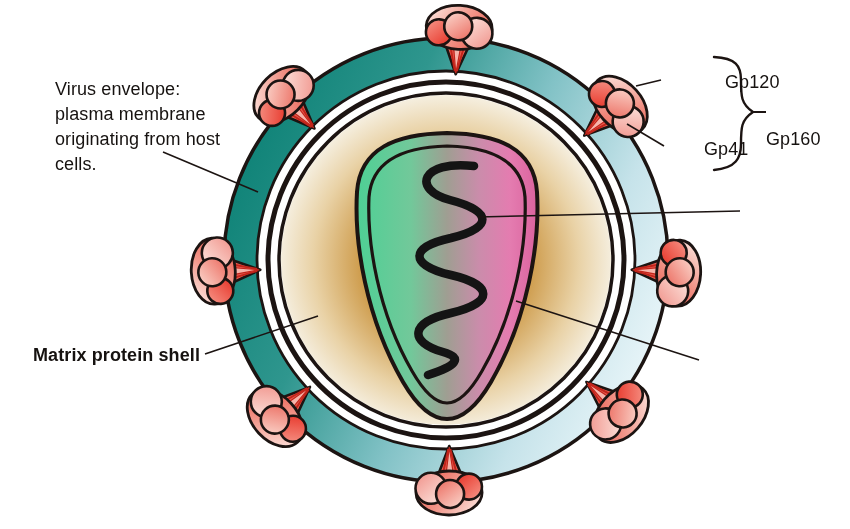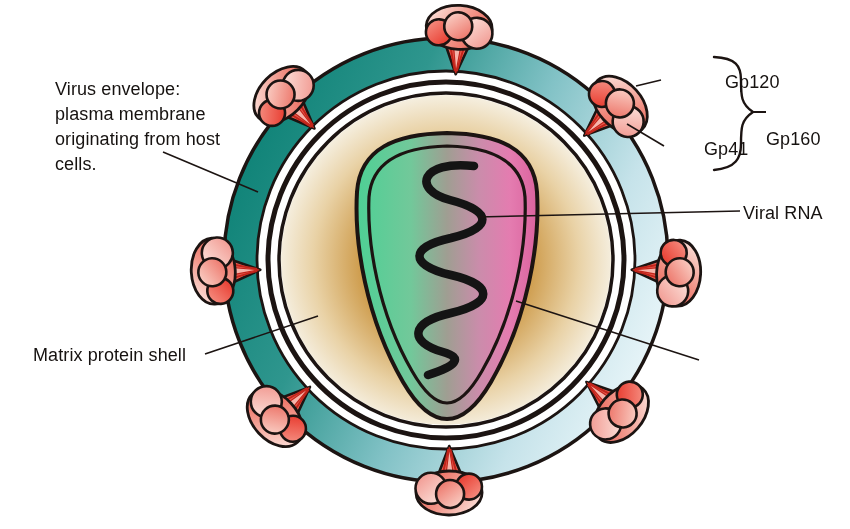--- a/index.html
+++ b/index.html
@@ -124,19 +124,18 @@
 
   <path d="M 714 57 C 736 58 741 66 741 80 C 741 96 741 104 753 112
            C 741 120 741 128 741 144 C 741 158 736 168 714 170" fill="none" stroke="#1c1412" stroke-width="2.4" stroke-linecap="round"></path>
   <line x1="753" y1="112" x2="766" y2="112" stroke="#1c1412" stroke-width="2"></line>
 </svg>
 
 <div class="lbl envelope" style="left:55px;top:77px;">Virus envelope:
 plasma membrane
 originating from host
 cells.</div>
-<div class="lbl" style="left:33px;top:344px;">Matrix protein shell</div>
+<div class="lbl" style="left:33px;top:344px;font-weight:bold;">Matrix protein shell</div>
 <div class="lbl" style="left:701px;top:71px;margin-left:24px;">Gp120</div>
 <div class="lbl" style="left:704px;top:138px;">Gp41</div>
 <div class="lbl" style="left:766px;top:101px;margin-top:27px;">Gp160</div>
-<div class="lbl" style="left:743px;top:202px;">Viral RNA</div>
 
 </div>
 
 </body></html>

